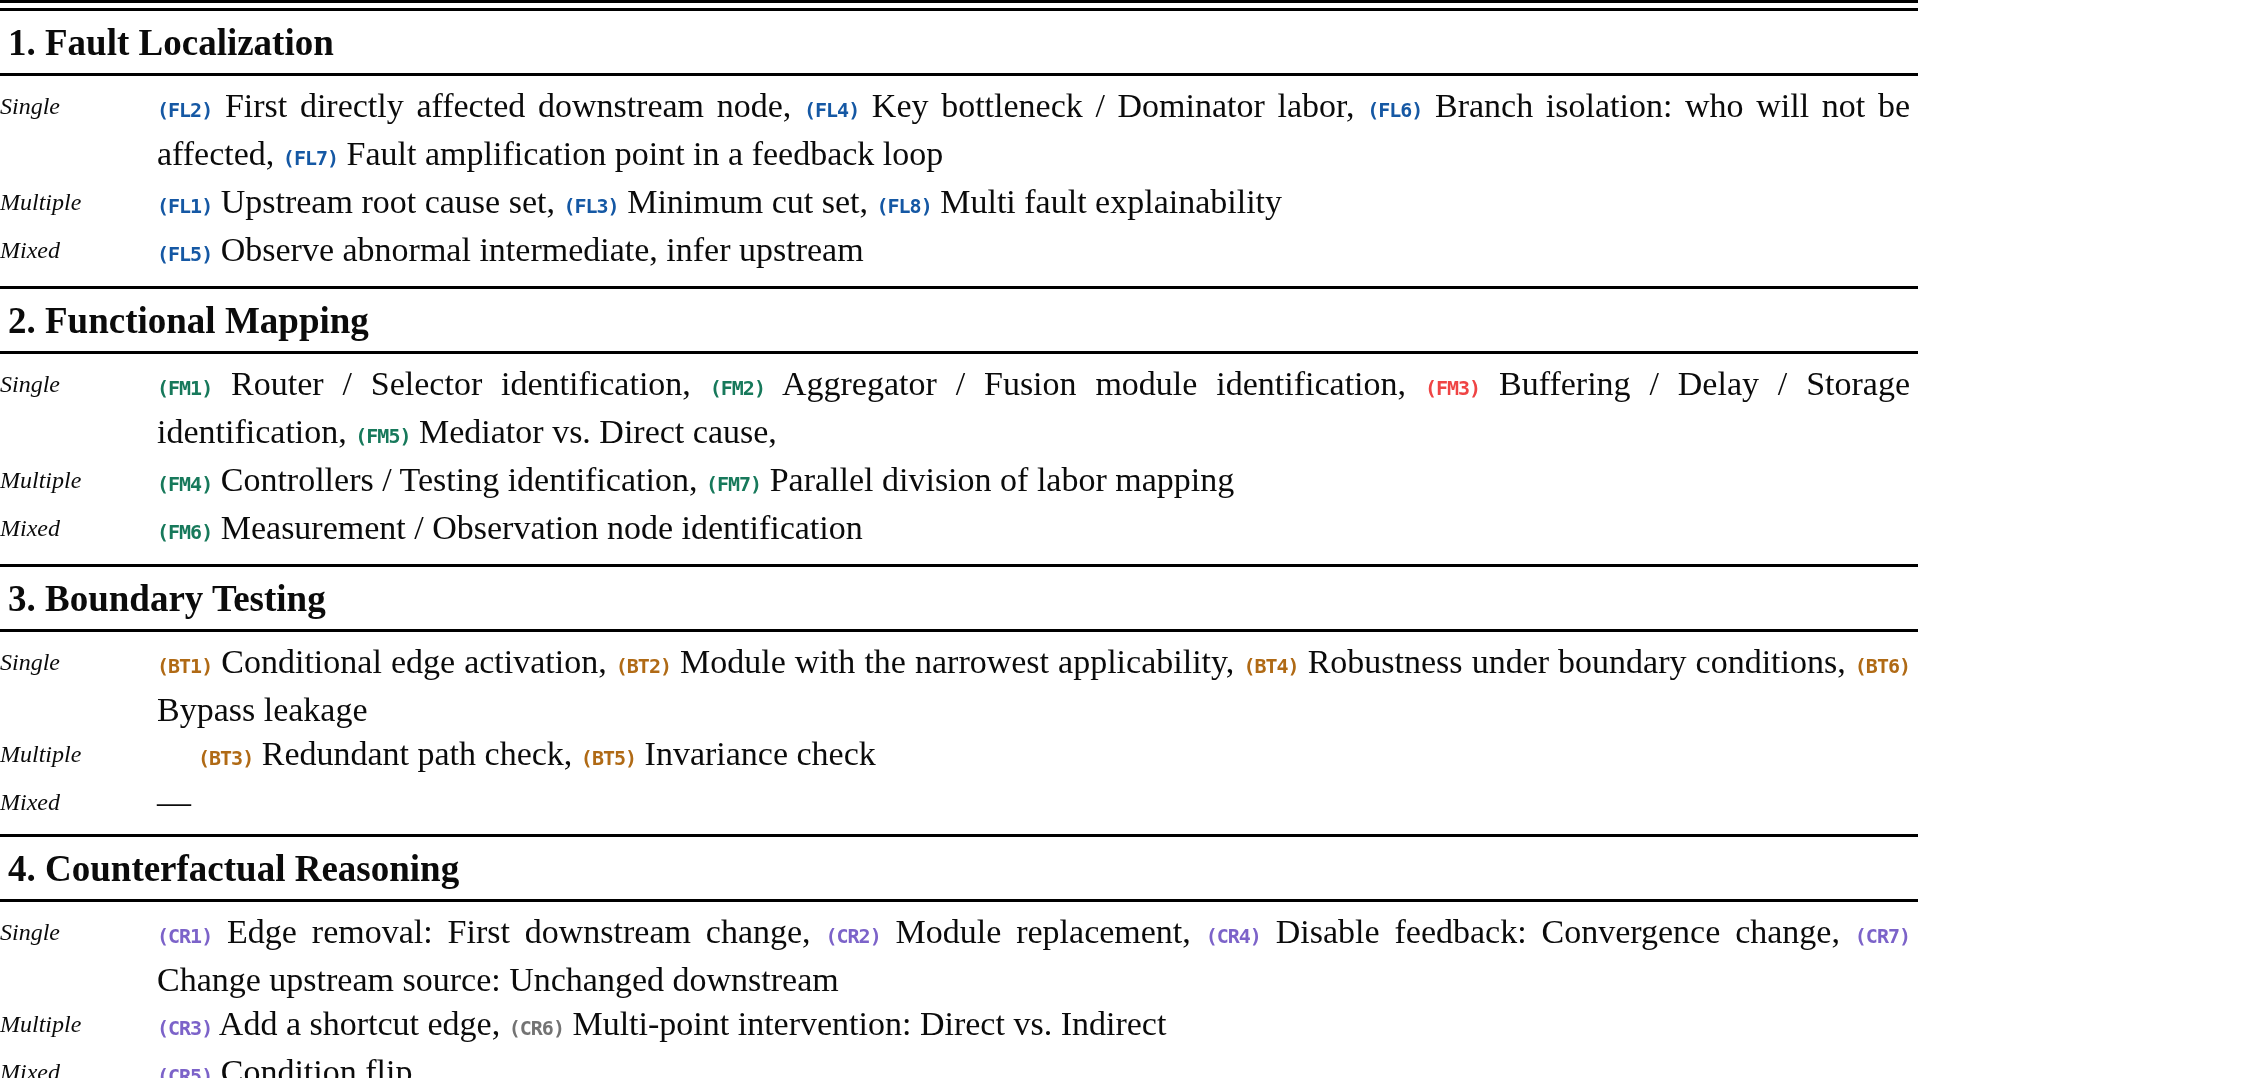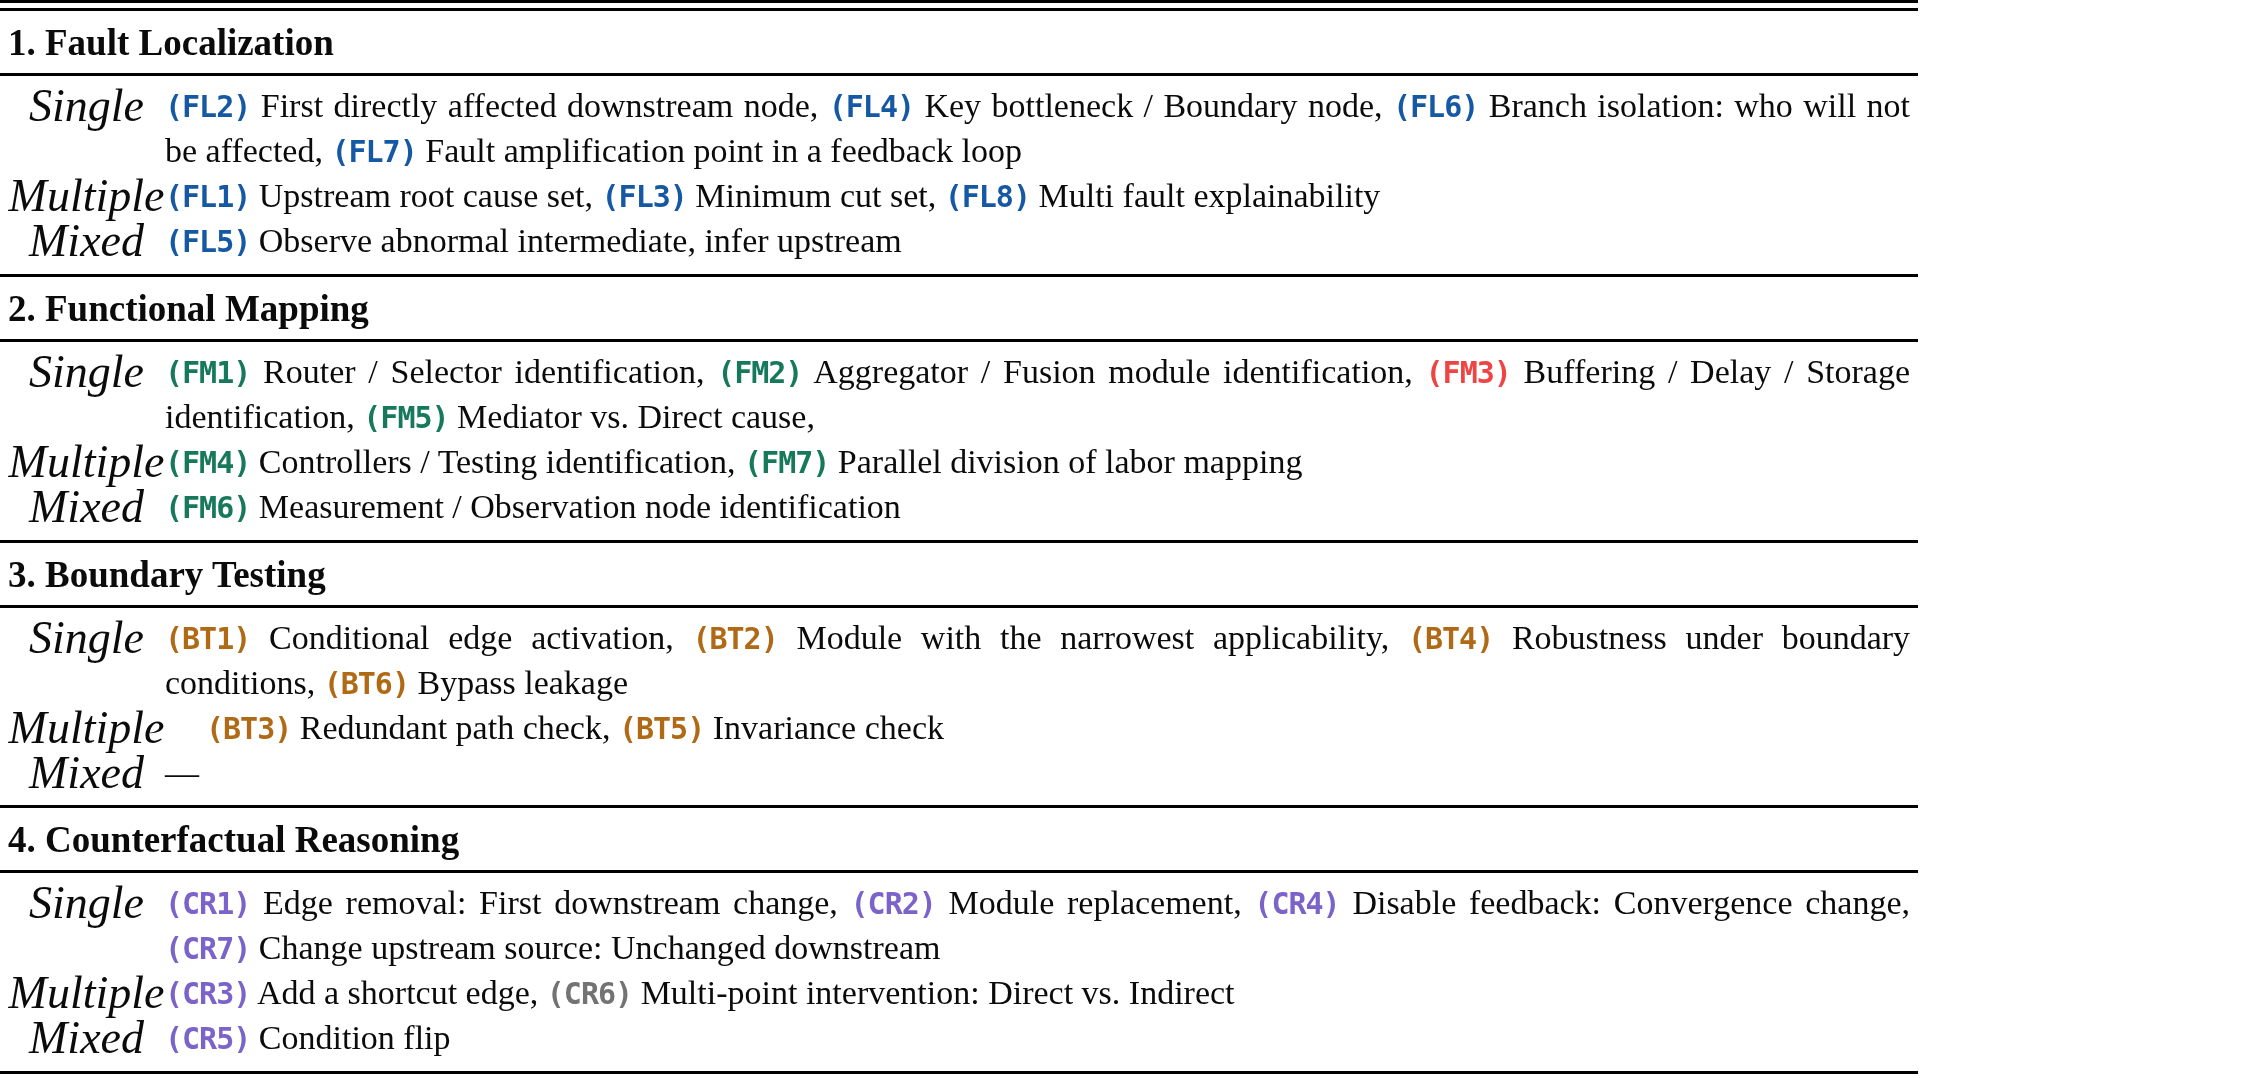--- a/index.html
+++ b/index.html
@@ -3,43 +3,43 @@
 <meta charset="utf-8">
 <style>
   html,body{margin:0;padding:0;background:#ffffff;}
   body{width:2250px;height:1078px;overflow:hidden;font-family:"Liberation Serif",serif;color:#0b0b0b;}
   .table{width:1918px;}
   .double-rule{height:5px;border-top:3px solid #000;border-bottom:3px solid #000;}
   .rule{height:0;border-top:3px solid #000;}
   .section-header{padding:10px 8px 8px 8px;font-size:37px;font-weight:700;line-height:44px;}
   .rows{padding:8px 4px 10px 0;}
   .row{display:flex;align-items:flex-start;}
-  .row-label{flex:0 0 157px;padding-left:8px;font-style:italic;font-size:46px;line-height:44px;text-align:center;}
+  .row-label{flex:0 0 157px;font-style:italic;font-size:24px;line-height:44px;}
   .row-content{flex:1;text-align:justify;font-size:34px;line-height:44px;padding-right:4px;}
-  .code{font-family:"DejaVu Sans Mono",monospace;font-weight:700;font-size:30px;letter-spacing:-1px;}
+  .code{font-family:"DejaVu Sans Mono",monospace;font-weight:700;font-size:20px;letter-spacing:-1px;}
   .dash{font-size:34px;}
 </style>
 </head>
 <body>
 
 <div class="table">
 
   <div class="double-rule"></div>
 
   <div>
     <div class="section-header">1. Fault Localization</div>
     <div class="rule"></div>
     <div class="rows">
       <div class="row">
         <div class="row-label">Single</div>
         <div class="row-content">
           <span class="code" style="color: rgb(21, 88, 164);">(FL2)</span>
           <span>First directly affected downstream node,</span>
           <span class="code" style="color: rgb(21, 88, 164);">(FL4)</span>
-          <span>Key bottleneck / Boundary node,</span>
+          <span>Key bottleneck / Dominator labor,</span>
           <span class="code" style="color: rgb(21, 88, 164);">(FL6)</span>
           <span>Branch isolation: who will not be affected,</span>
           <span class="code" style="color: rgb(21, 88, 164);">(FL7)</span>
           <span>Fault amplification point in a feedback loop</span>
         </div>
       </div>
       <div class="row">
         <div class="row-label">Multiple</div>
         <div class="row-content">
           <span class="code" style="color: rgb(21, 88, 164);">(FL1)</span>

